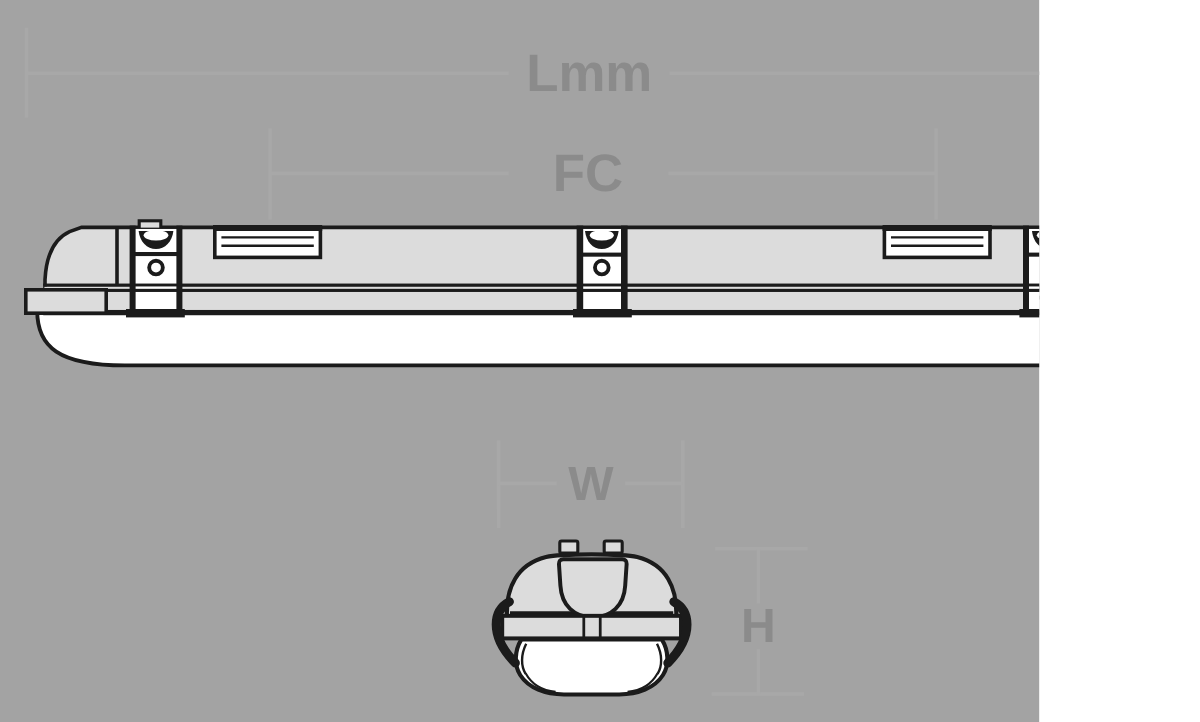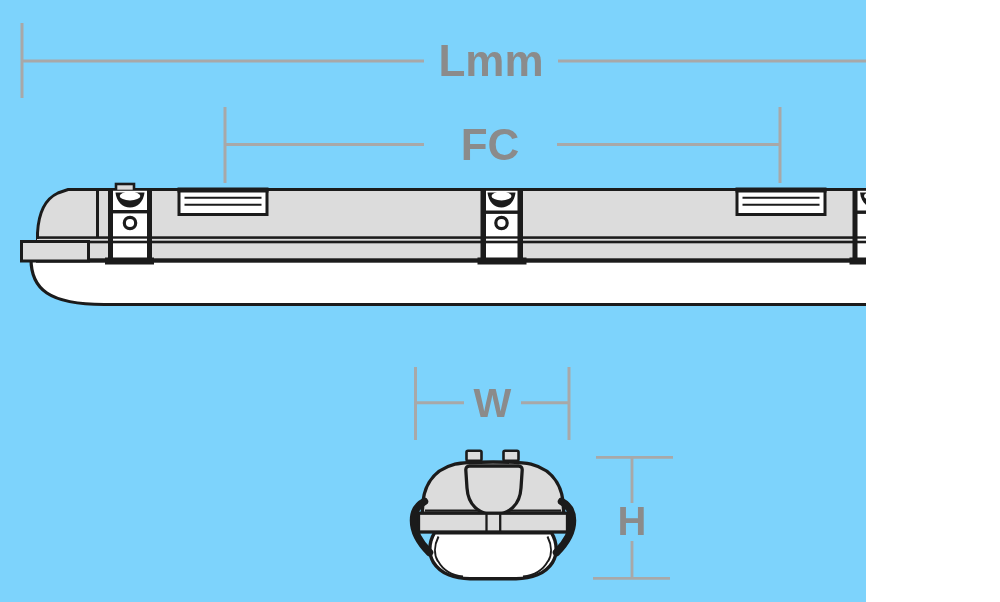--- a/index.html
+++ b/index.html
@@ -1,16 +1,16 @@
 <!DOCTYPE html>
 <html><head>
 <meta charset="utf-8">
 <style>
   html,body{margin:0;padding:0;background:#ffffff;}
-  .canvas{position:relative;width:866px;height:602px;background:#7dd3fc;overflow:hidden;}
+  .canvas{position:relative;width:866px;height:602px;background:#a3a3a3;overflow:hidden;}
   svg{display:block;}
   .dim{stroke:#a8a8a8;stroke-width:3;fill:none;}
   .dim-thin{stroke:#a8a8a8;stroke-width:2.8;fill:none;}
   .dim-text{fill:#8b8b8b;font-family:"Liberation Sans","DejaVu Sans",sans-serif;font-weight:700;}
   .t44{font-size:44px;}
   .t40{font-size:40px;}
   .ol{stroke:#1b1b1b;fill:none;}
   .body-fill{fill:#dcdcdc;}
   .white-fill{fill:#ffffff;}
   .ink{fill:#1b1b1b;stroke:none;}

